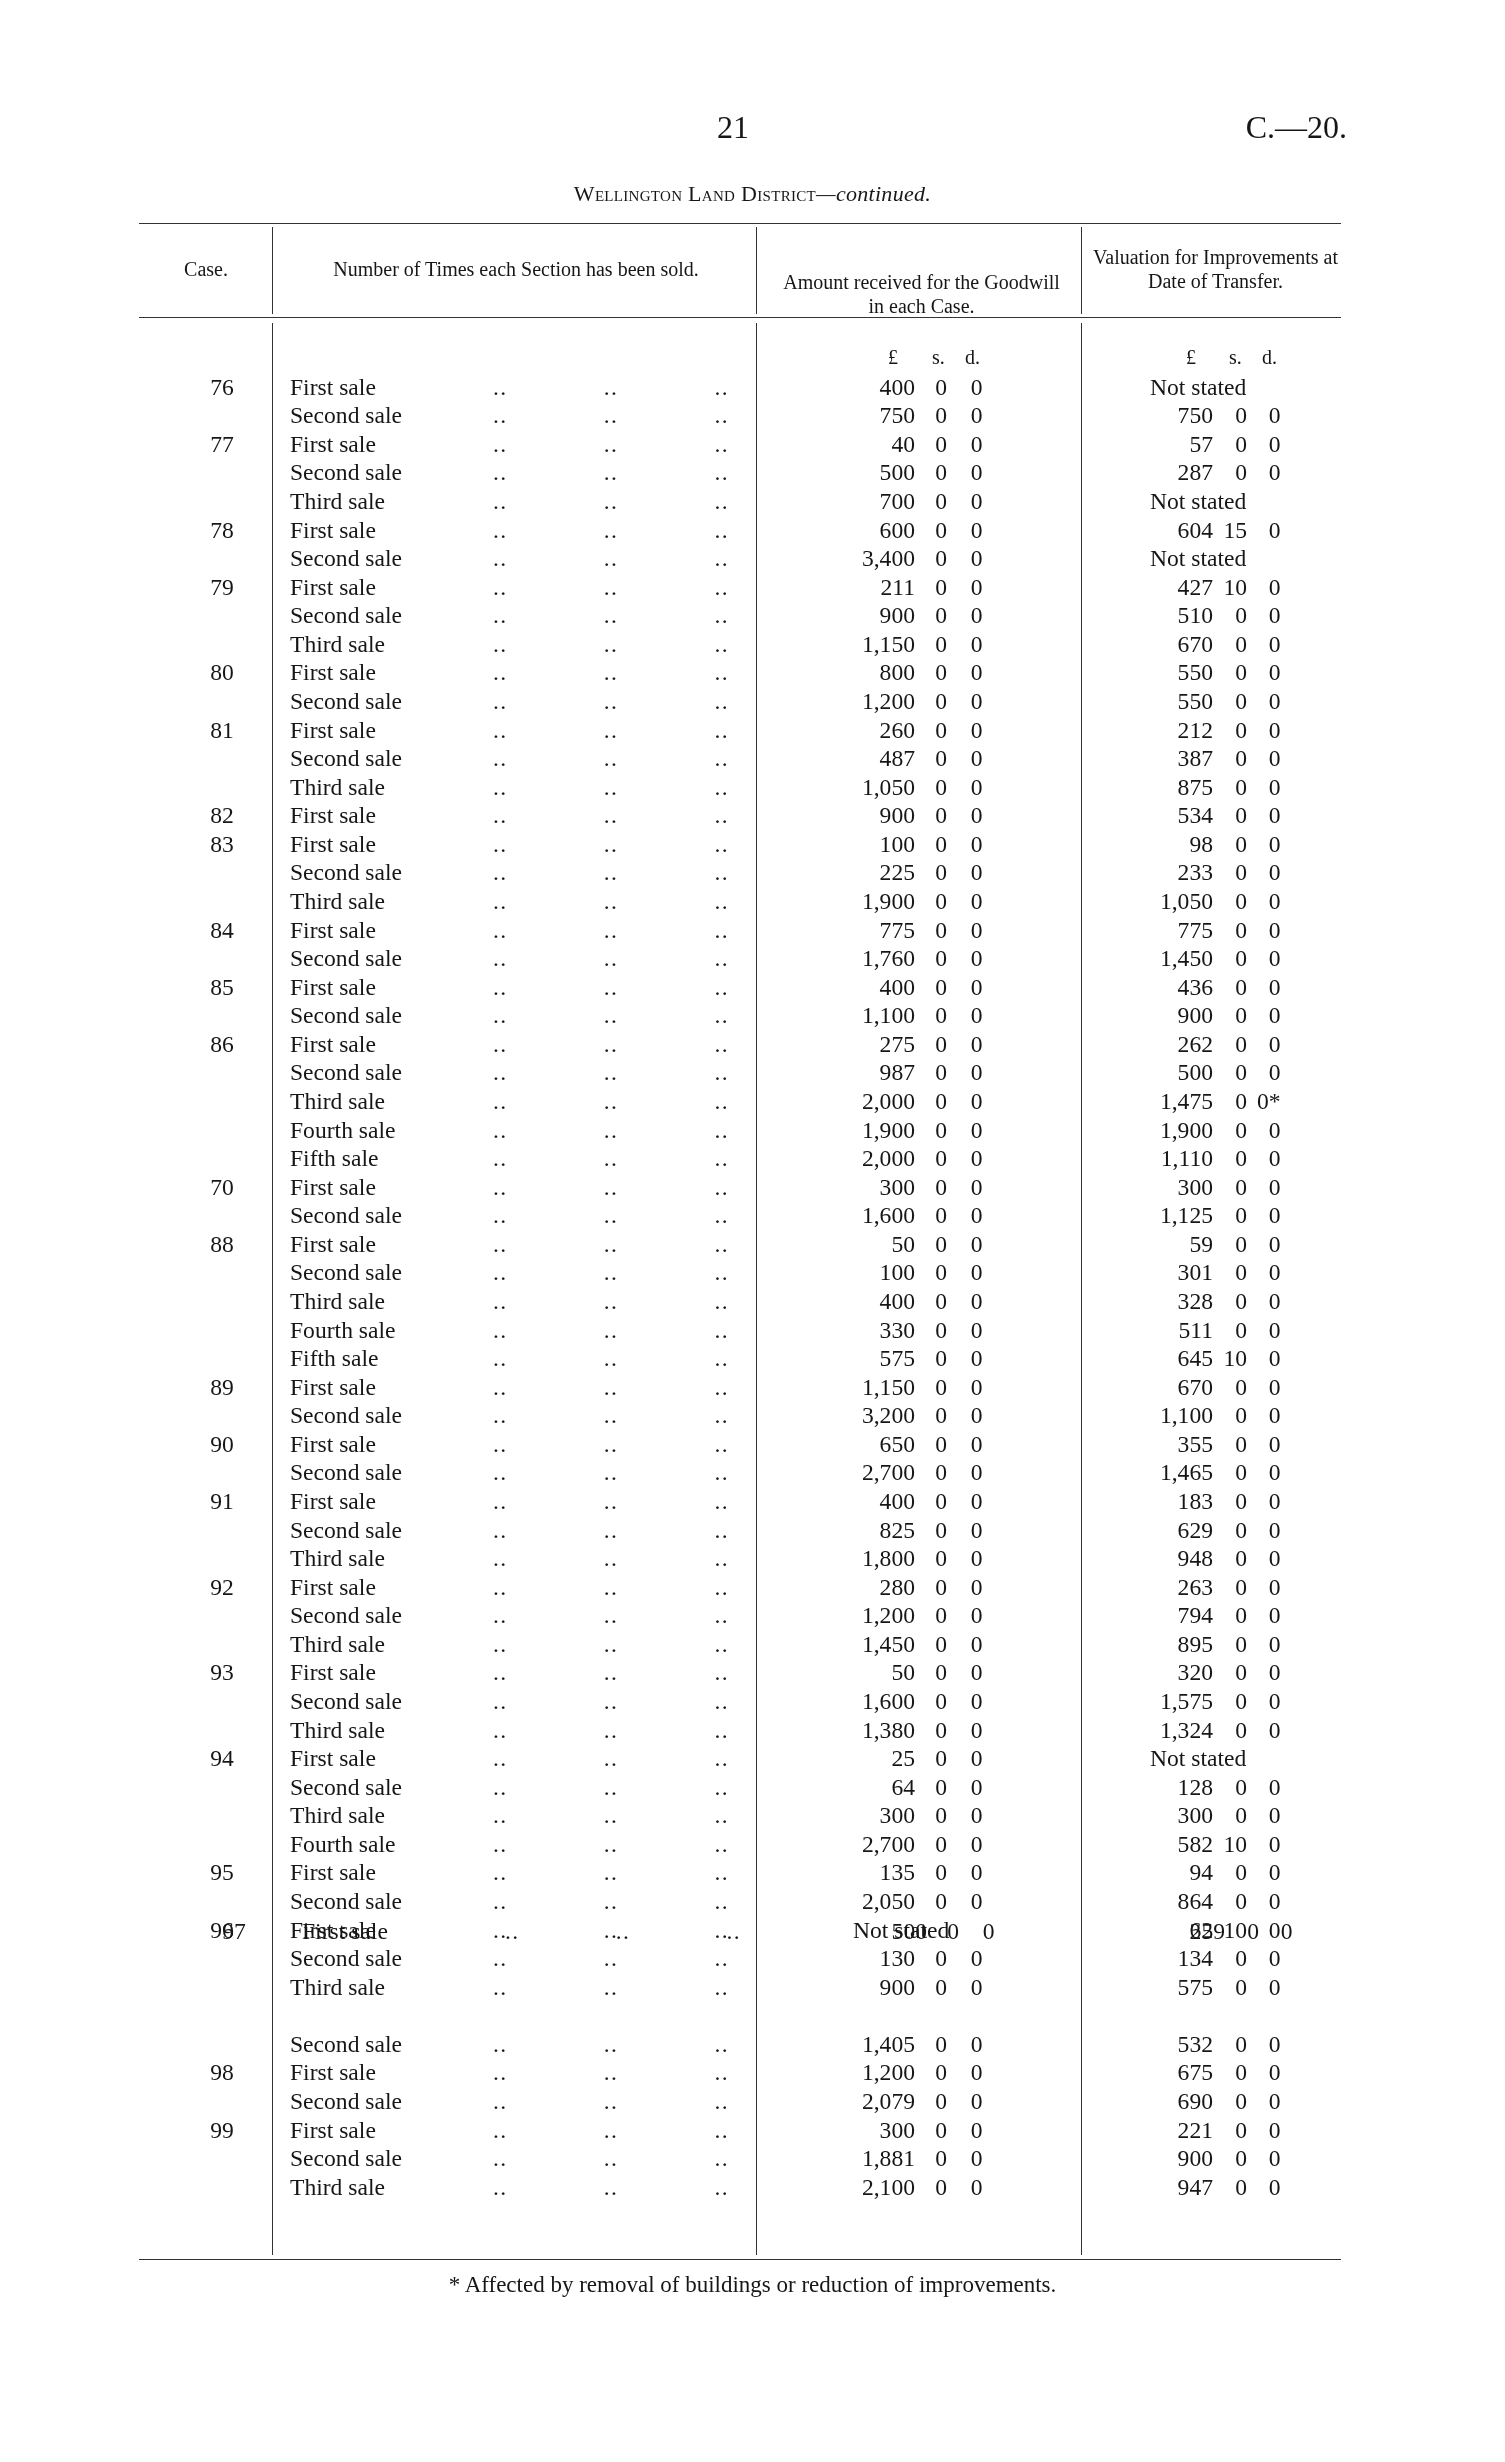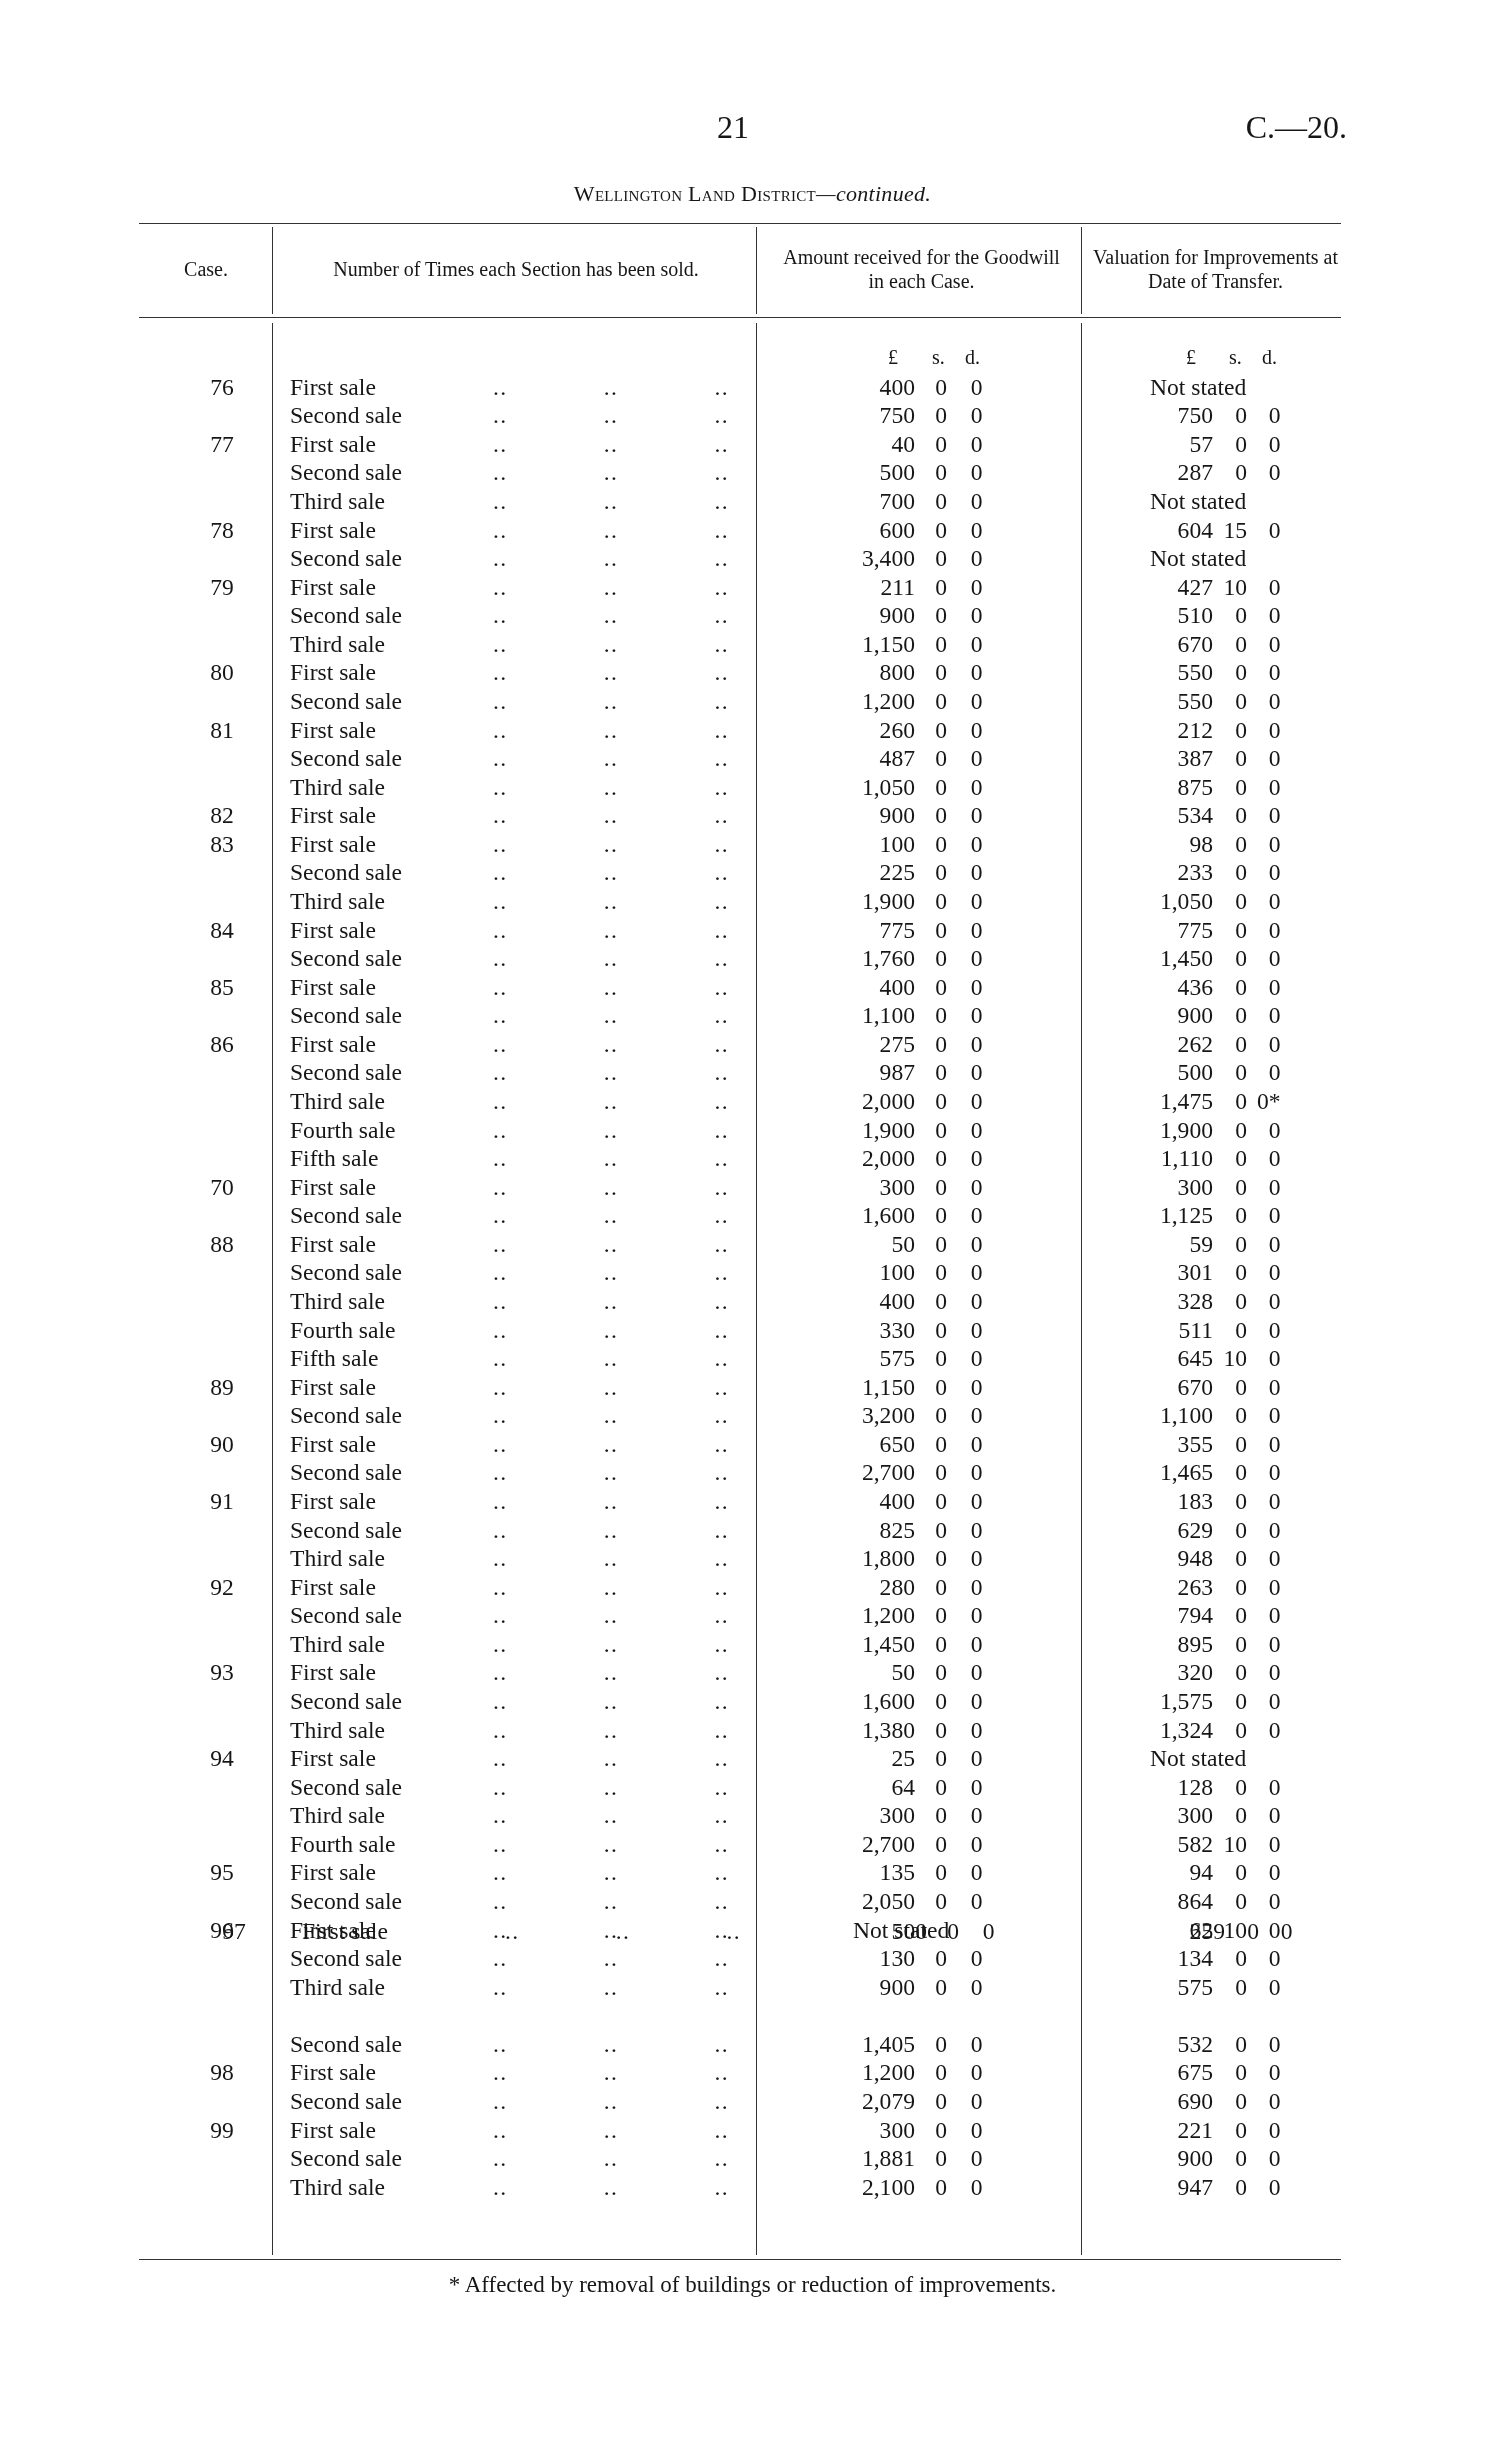--- a/index.html
+++ b/index.html
@@ -43,21 +43,21 @@
 <div class="vline" style="left:272px; top:227px; height:87px;"></div>
 <div class="vline" style="left:756px; top:227px; height:87px;"></div>
 <div class="vline" style="left:1081px; top:227px; height:87px;"></div>
 <div class="vline" style="left:272px; top:323px; height:547px+0px;"></div>
 <div class="vline" style="left:272px; top:323px; height:1932px;"></div>
 <div class="vline" style="left:756px; top:323px; height:1932px;"></div>
 <div class="vline" style="left:1081px; top:323px; height:1932px;"></div>
 
 <div class="hdr" style="left:139px; width:134px;">Case.</div>
 <div class="hdr" style="left:291px; width:450px;">Number of Times each Section has been sold.</div>
-<div class="hdr" style="left:776px; width:291px;">Amount received for the Goodwill in each Case.</div>
+<div class="hdr" style="left:776px; width:291px;margin-top:25px;">Amount received for the Goodwill in each Case.</div>
 <div class="hdr" style="left:1091px; width:249px;">Valuation for Improvements at Date of Transfer.</div>
 
 <span class="units" style="left:888px;">£</span>
 <span class="units" style="left:932px;">s.</span>
 <span class="units" style="left:965px;">d.</span>
 <span class="units" style="left:1186px;">£</span>
 <span class="units" style="left:1229px;">s.</span>
 <span class="units" style="left:1262px;">d.</span>
 
 <div id="rows">

